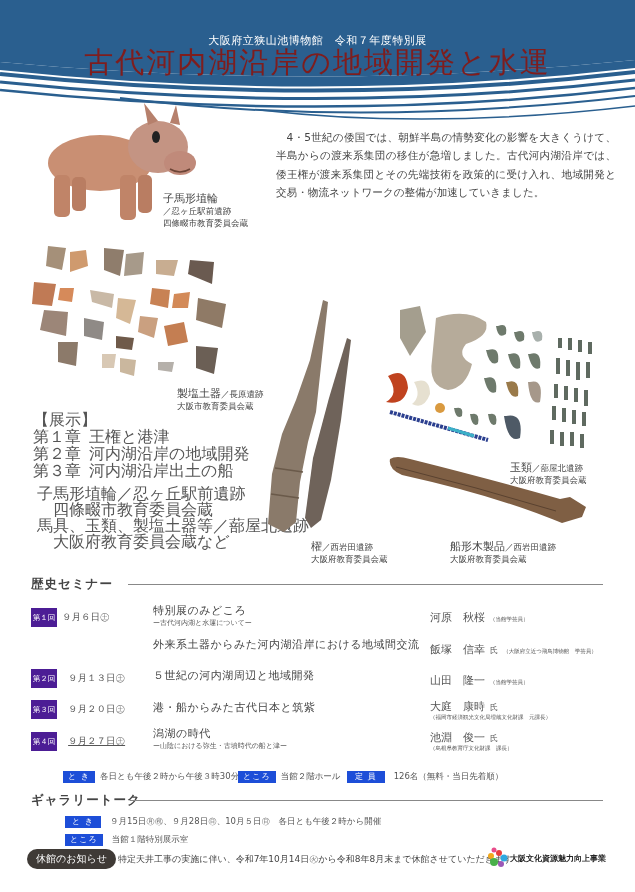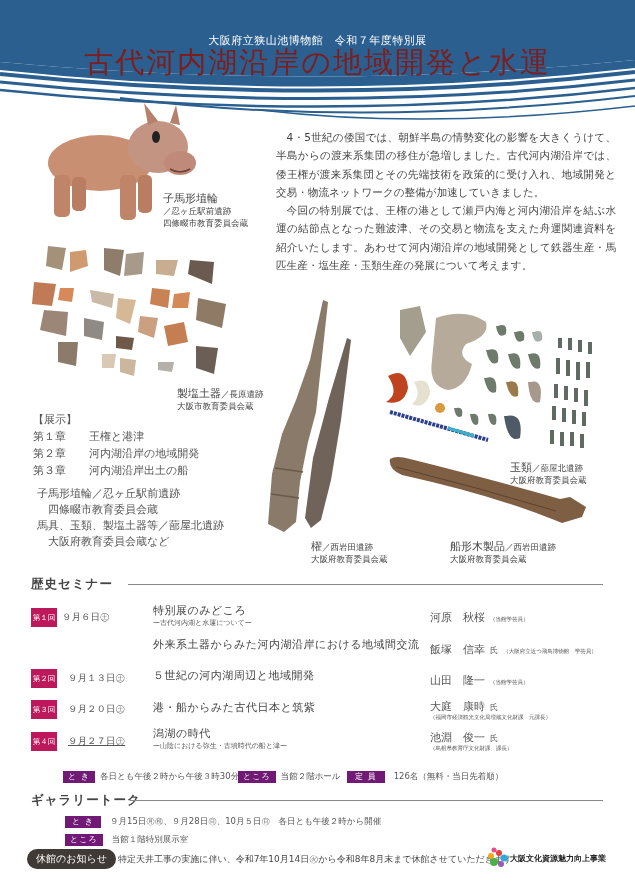--- a/index.html
+++ b/index.html
@@ -29,40 +29,40 @@
 
   
   .intro {
     left:276px; top:128px; width:340px;
     font-size:10.6px; line-height:18.3px; color:#444;
     text-align:justify;
   }
   .intro p { margin:0; text-indent:1em; }
 
   
-  .list-block { font-size:11px; color:#555; line-height:17px; }
+  .list-block { font-size:16px; color:#555; line-height:17px; }
   .list-block .row { white-space:nowrap; }
   .list-block .chap { display:inline-block; width:56px; }
 
   
   .sec-title { font-size:12.5px; font-weight:bold; color:#444; letter-spacing:1px; }
   .sec-line { height:1px; background:#888; }
   .badge {
-    display:inline-block; background:#be185d; color:#fff;
+    display:inline-block; background:#4c1d95; color:#fff;
     font-size:7.5px; text-align:center; line-height:19px; height:19px; width:26px;
   }
   .s-date { font-size:9.5px; color:#555; }
   .s-title { font-size:11px; font-weight:normal; color:#444; letter-spacing:0.5px; }
   .s-subtitle { font-size:7px; color:#555; }
   .s-speaker { font-size:11px; color:#555; }
   .s-aff { font-size:5.5px; color:#555; }
   .s-hon { font-size:8px; color:#555; }
 
   .tag {
-    display:inline-block; background:#701a75; color:#fff;
+    display:inline-block; background:#1d4ed8; color:#fff;
     font-size:8px; line-height:12px; height:12px; padding:0 5px; letter-spacing:1px;
   }
   .info-text { font-size:8.5px; color:#555; }
 
   .notice-pill {
     background:#3f3a36; color:#fff; font-size:10px; border-radius:10px;
     height:20px; line-height:20px; padding:0 9px;
   }
   .notice-text { font-size:9px; color:#444; }
   .logo-text { font-size:8px; font-weight:bold; color:#222; }
@@ -100,21 +100,20 @@
   </svg>
 </div>
 <div class="abs caption" style="left:163px;top:193px;">
   <div class="main">子馬形埴輪</div>
   <div class="sub">／忍ヶ丘駅前遺跡</div>
   <div class="sub">四條畷市教育委員会蔵</div>
 </div>
 
 <div class="abs intro">
   <p>4・5世紀の倭国では、朝鮮半島の情勢変化の影響を大きくうけて、半島からの渡来系集団の移住が急増しました。古代河内湖沿岸では、倭王権が渡来系集団とその先端技術を政策的に受け入れ、地域開発と交易・物流ネットワークの整備が加速していきました。</p>
-  <p>今回の特別展では、王権の港として瀬戸内海と河内湖沿岸を結ぶ水運の結節点となった難波津、その交易と物流を支えた舟運関連資料を紹介いたします。あわせて河内湖沿岸の地域開発として鉄器生産・馬匹生産・塩生産・玉類生産の発展について考えます。</p>
 </div>
 
 <div class="abs" style="left:28px;top:242px;width:210px;height:135px;">
   <svg width="210" height="135" viewBox="0 0 210 135">
     <g fill="#b89a7c">
       <path d="M20,4 l18,2 l-4,22 l-16,-4 z" fill="#a59079"></path>
       <path d="M42,10 l16,-2 l2,16 l-18,6 z" fill="#cf9a6e"></path>
       <path d="M76,6 l20,2 l-4,26 l-16,-6 z" fill="#8f7d6c"></path>
       <path d="M98,12 l18,-2 l-2,22 l-18,2 z" fill="#a79a8a"></path>
       <path d="M128,18 l22,0 l-4,16 l-18,-2 z" fill="#c8ad91"></path>

